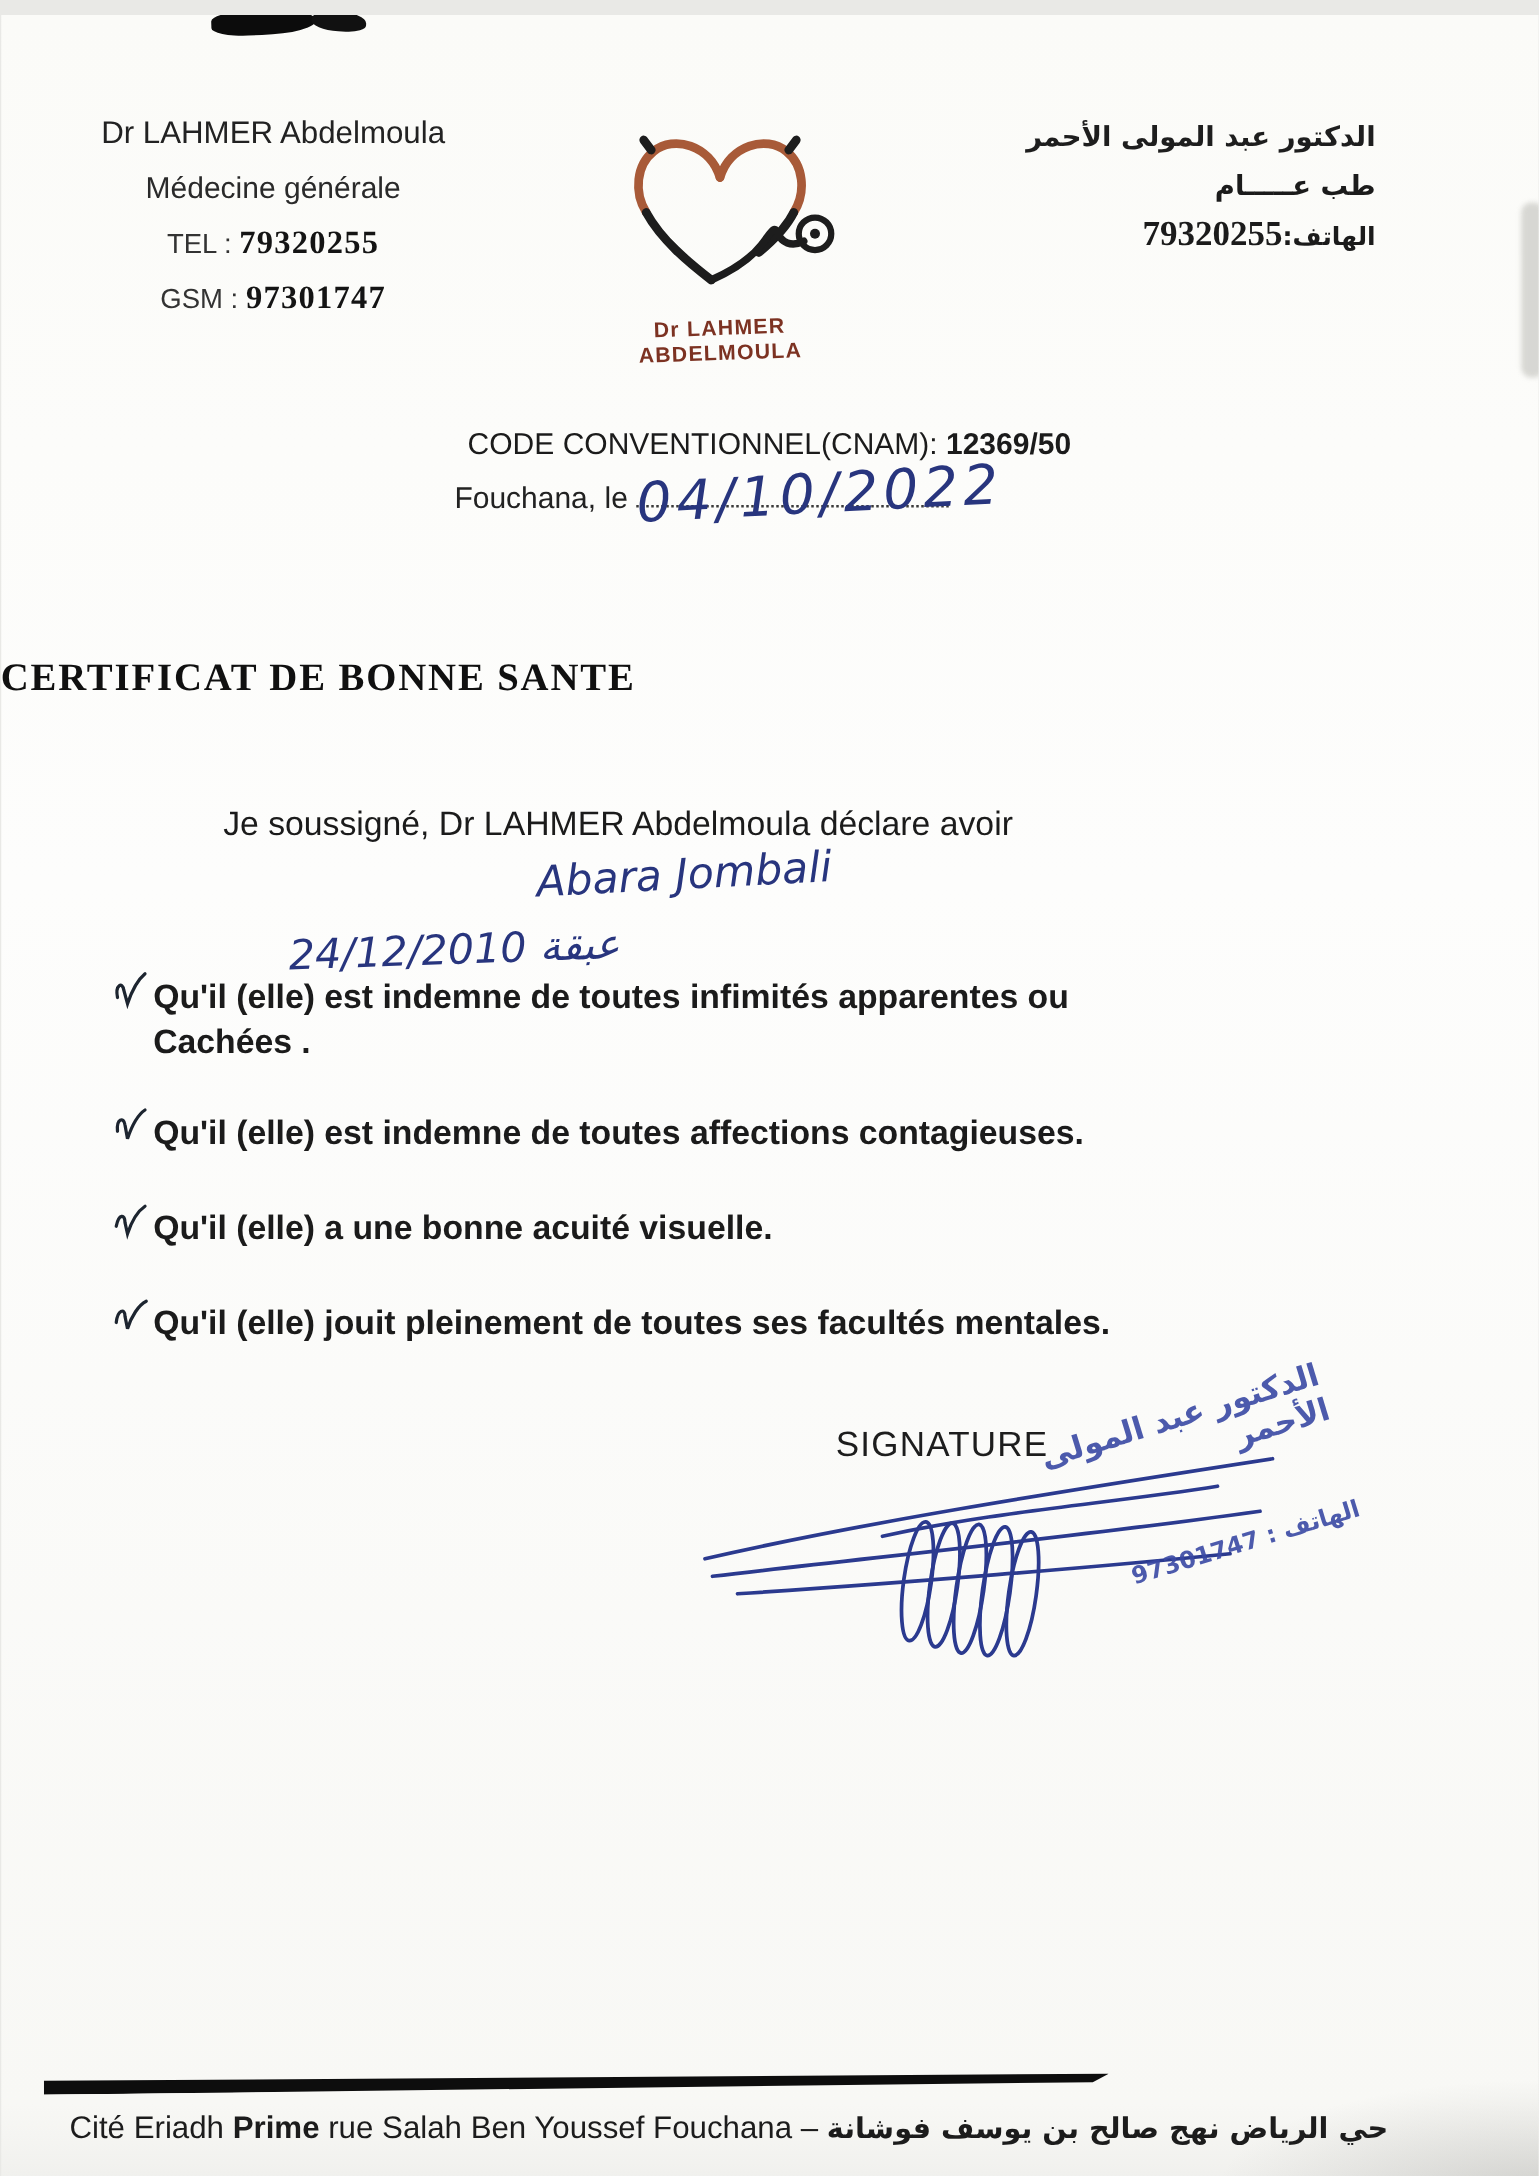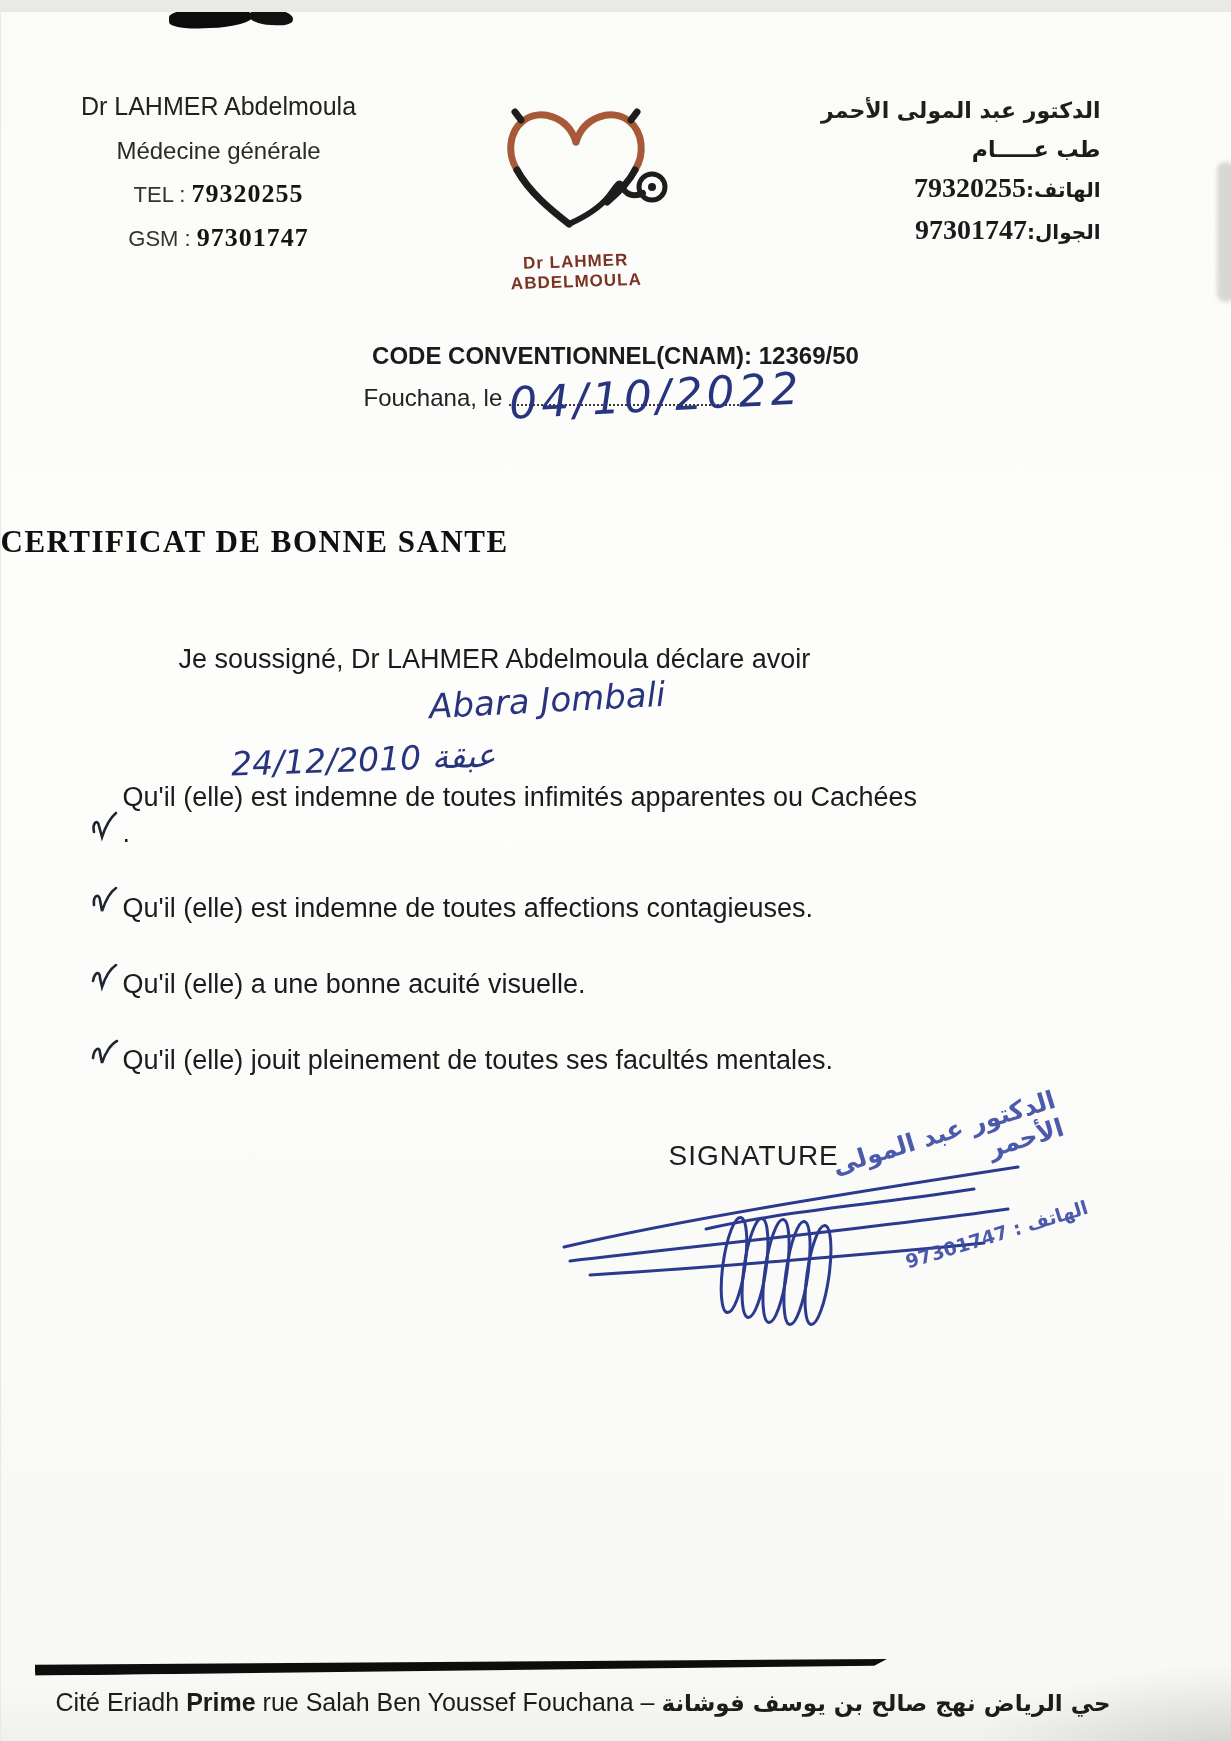--- a/index.html
+++ b/index.html
@@ -25,36 +25,36 @@
   .hdr-left .phone .num{font-family:"Liberation Serif",serif;font-weight:700;font-size:26px;letter-spacing:1px;color:#141414;}
   .logo-wrap{position:absolute;left:455px;top:82px;width:240px;text-align:center;}
   .brand{margin-top:4px;font-size:17px;font-weight:700;letter-spacing:1px;color:#7c3222;transform:rotate(-2deg);}
   .hdr-right{position:absolute;left:770px;top:86px;width:330px;text-align:right;font-family:"DejaVu Sans",sans-serif;}
   .hdr-right .ar-name{font-size:22px;font-weight:700;color:#1e1e1e;}
   .hdr-right .ar-spec{font-size:22px;font-weight:700;margin-top:14px;}
   .hdr-right .ar-phone{font-size:20px;font-weight:700;margin-top:10px;}
   .hdr-right .ar-phone .num{font-family:"Liberation Serif",serif;font-weight:700;font-size:28px;letter-spacing:1px;}
   
   .code-line{position:absolute;left:0;top:330px;width:100%;text-align:center;font-size:24px;}
-  .code-line .lbl{font-weight:700;}
+  .code-line .lbl{font-weight:400;}
   .code-line .val{font-weight:800;}
   .date-line{position:absolute;left:363px;top:368px;font-size:24px;color:#222;}
   .dotline{display:inline-block;border-bottom:2.5px dotted #3a3a3a;height:1em;vertical-align:baseline;}
   .hand{font-family:"DejaVu Sans",sans-serif;font-style:italic;color:#28357e;}
   .hand-date{position:absolute;left:508px;top:358px;font-size:44px;transform:rotate(-3deg);letter-spacing:4px;white-space:nowrap;}
   
   .title{position:absolute;left:0;top:512px;width:100%;text-align:left;
     font-family:"Liberation Serif",serif;font-weight:700;font-size:31px;letter-spacing:1.5px;color:#101010;}
   
   .intro1{position:absolute;left:178px;top:632px;font-size:27px;}
   .intro2{position:absolute;left:120px;top:694px;font-size:27px;white-space:nowrap;}
   .hand-name{position:absolute;left:428px;top:668px;font-size:34px;transform:rotate(-3deg);white-space:nowrap;}
   .hand-birth{position:absolute;left:230px;top:728px;font-size:33px;transform:rotate(-2deg);white-space:nowrap;letter-spacing:3px;}
   .checklist{position:absolute;left:88px;top:768px;width:860px;list-style:none;margin:0;padding:0;}
-  .checklist li{display:flex;align-items:flex-end;margin-bottom:38px;font-size:27px;line-height:1.32;}
+  .checklist li{display:flex;align-items:flex-start;margin-bottom:38px;font-size:27px;line-height:1.32;font-weight:bold;}
   .checklist li .tick{flex:0 0 34px;margin-top:-4px;}
   .checklist li .txt{max-width:800px;}
   
   .sig-label{position:absolute;left:668px;top:1128px;font-size:28px;letter-spacing:1px;color:#1d1d1d;}
   .sig-svg{position:absolute;left:555px;top:1135px;}
   .stamp{position:absolute;left:815px;top:1108px;width:260px;transform:rotate(-17deg);text-align:right;
     font-family:"DejaVu Sans",sans-serif;color:#3a49a4;opacity:.9;}
   .stamp .l1{font-size:25px;font-weight:700;}
   .stamp .l2{font-size:19px;font-weight:700;margin-top:58px;}
   
@@ -94,21 +94,20 @@
         <path d="M50 26 L44 18 M160 26 L166 18" stroke="#1d1d1d" stroke-width="7"></path>
       </g>
     </svg>
     <div class="brand">Dr LAHMER ABDELMOULA</div>
   </div>
 
   <div class="hdr-right">
     <div class="ar-name" dir="rtl">الدكتور عبد المولى الأحمر</div>
     <div class="ar-spec" dir="rtl">طب عـــــام</div>
     <div class="ar-phone" dir="rtl"><span>الهاتف:</span><span class="num">79320255</span></div>
-    <div class="ar-phone" dir="rtl"><span>الجوال:</span><span class="num">97301747</span></div>
   </div>
 
   <div class="code-line">
     <span class="lbl">CODE CONVENTIONNEL(CNAM): </span><span class="val">12369/50</span>
   </div>
 
   <div class="date-line">
     <span>Fouchana, le </span><span class="dotline" style="width:250px;"></span>
   </div>
   <div class="hand hand-date">04/10/2022</div>

